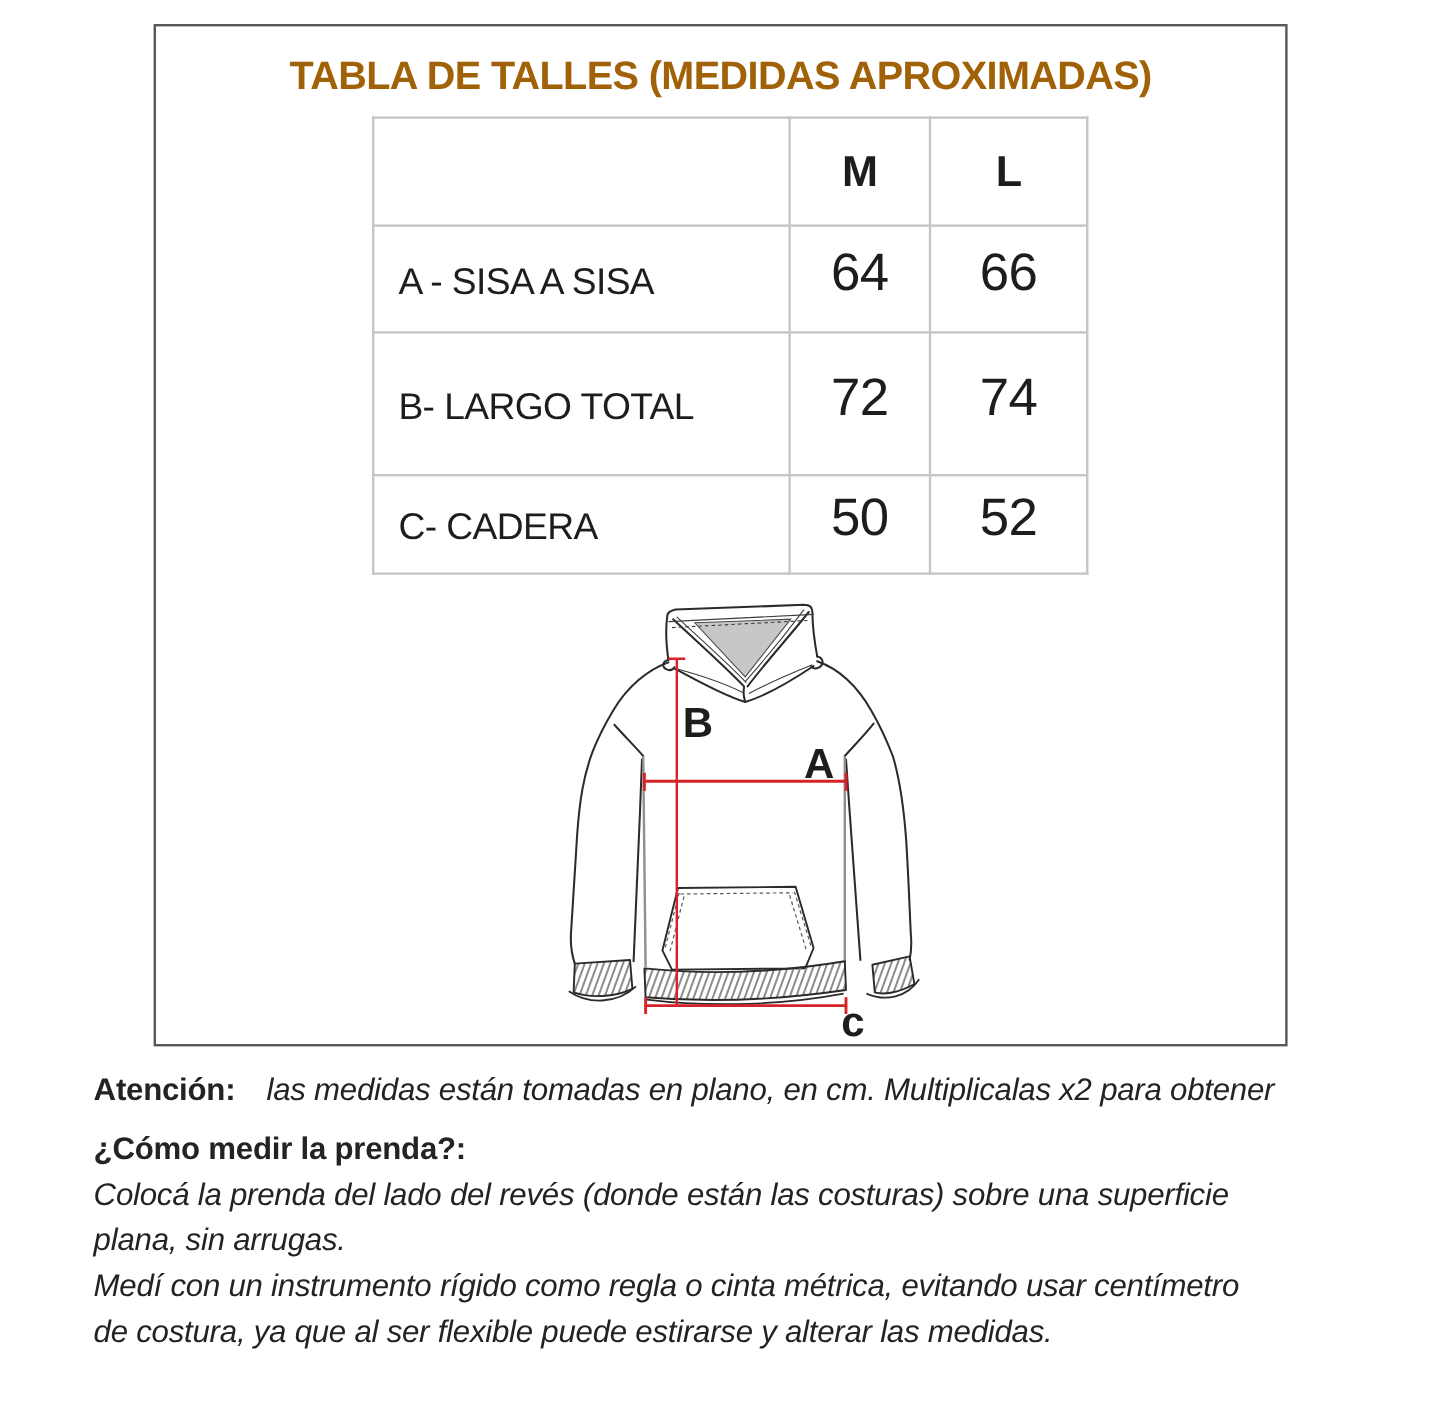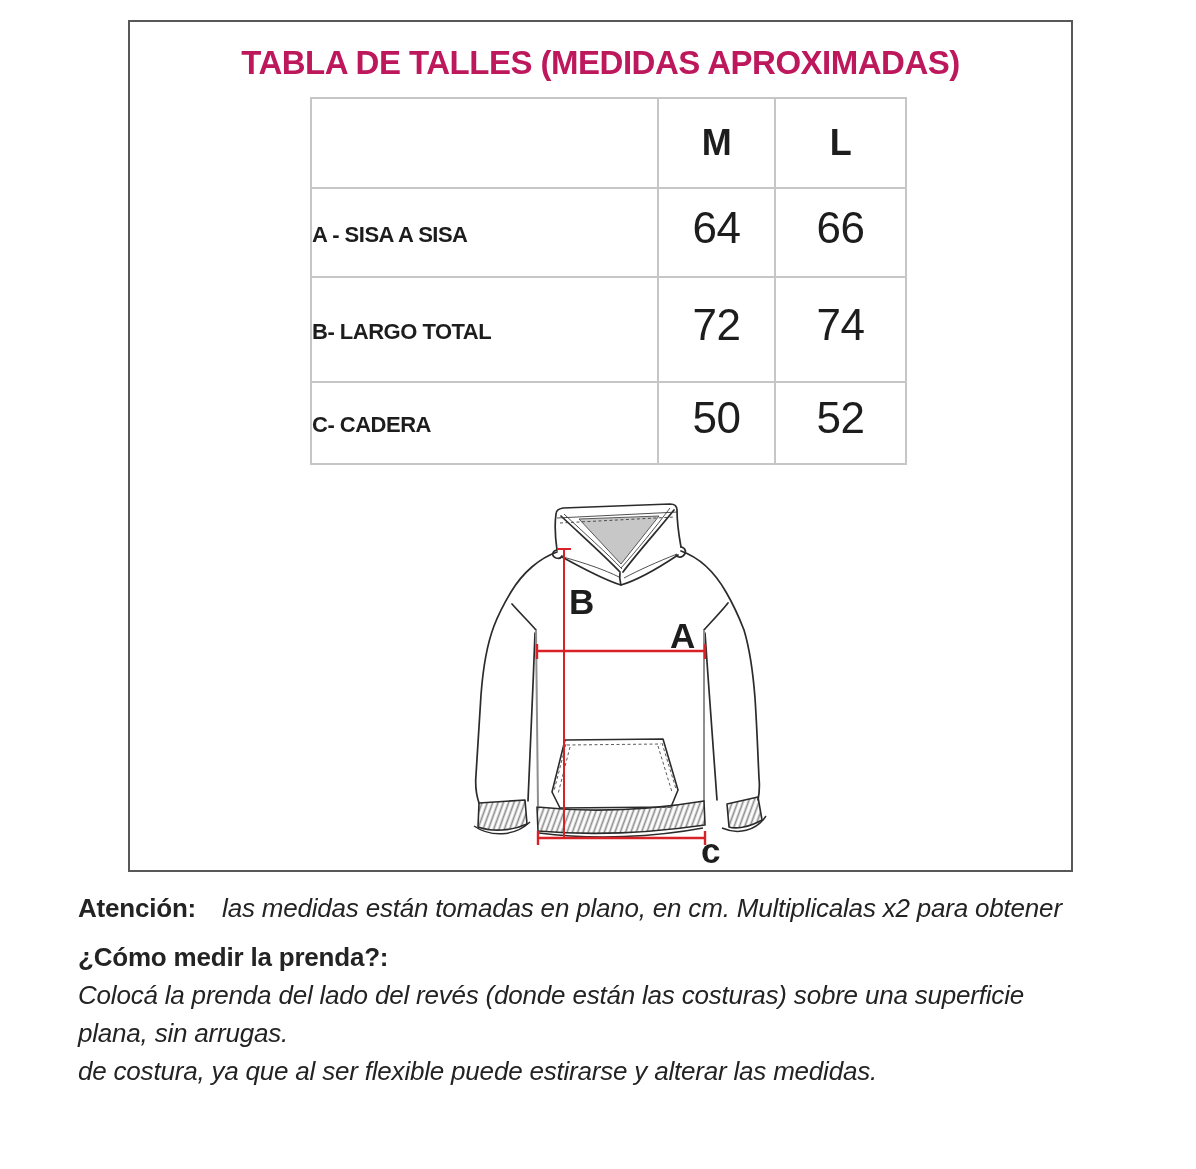--- a/index.html
+++ b/index.html
@@ -11,39 +11,39 @@
   }
   .frame {
     position:absolute; left:128px; top:20px;
     width:945px; height:852px;
     border:2px solid #585858;
     background:#ffffff;
   }
   .title {
     position:absolute; left:128px; top:44px; width:945px;
     text-align:center; font-weight:bold; font-size:33px;
-    letter-spacing:-0.5px; color:#be185d;
+    letter-spacing:-0.5px; color:#a16207;
   }
   table.sizes {
     position:absolute; left:310px; top:97px;
     border-collapse:collapse; table-layout:fixed;
   }
   table.sizes td {
     border:2px solid #c6c6c6; vertical-align:middle;
     background:#ffffff;
   }
   td.c1 { width:347px; }
   td.c2 { width:117px; }
   td.c3 { width:131px; }
   tr.r-hdr  { height:90px; }
   tr.r-a    { height:89px; }
-  tr.r-b    { height:105px; }
+  tr.r-b    { height:119px; }
   tr.r-c    { height:82px; }
   .hdr { font-weight:bold; font-size:36px; text-align:center; letter-spacing:-0.5px; }
-  .lbl { font-weight:bold; font-size:22px; letter-spacing:-0.5px; padding-top:4px; }
+  .lbl { font-weight:normal; font-size:31px; padding-left:20px; letter-spacing:-0.5px; padding-top:4px; }
   .val { font-size:44px; text-align:center; letter-spacing:-0.5px; padding-bottom:10px; }
   .diagram {
     position:absolute; left:440px; top:493px;
     width:370px; height:380px;
   }
   .notes {
     position:absolute; left:78px; top:889px;
     font-size:26px; line-height:38px; letter-spacing:-0.2px;
     color:#232323;
   }
@@ -182,14 +182,15 @@
 </svg>
 
 <div class="notes">
   <div class="line">
     <span class="b">Atención:</span><span class="it">las medidas están tomadas en plano, en cm. Multiplicalas x2 para obtener</span>
   </div>
 
   <div class="line heading">¿Cómo medir la prenda?:</div>
   <div class="line it">Colocá la prenda del lado del revés (donde están las costuras) sobre una superficie</div>
   <div class="line it">plana, sin arrugas.</div>
+  <div class="line it">Medí con un instrumento rígido como regla o cinta métrica, evitando usar centímetro</div>
   <div class="line it">de costura, ya que al ser flexible puede estirarse y alterar las medidas.</div>
 </div>
 
 </body></html>

